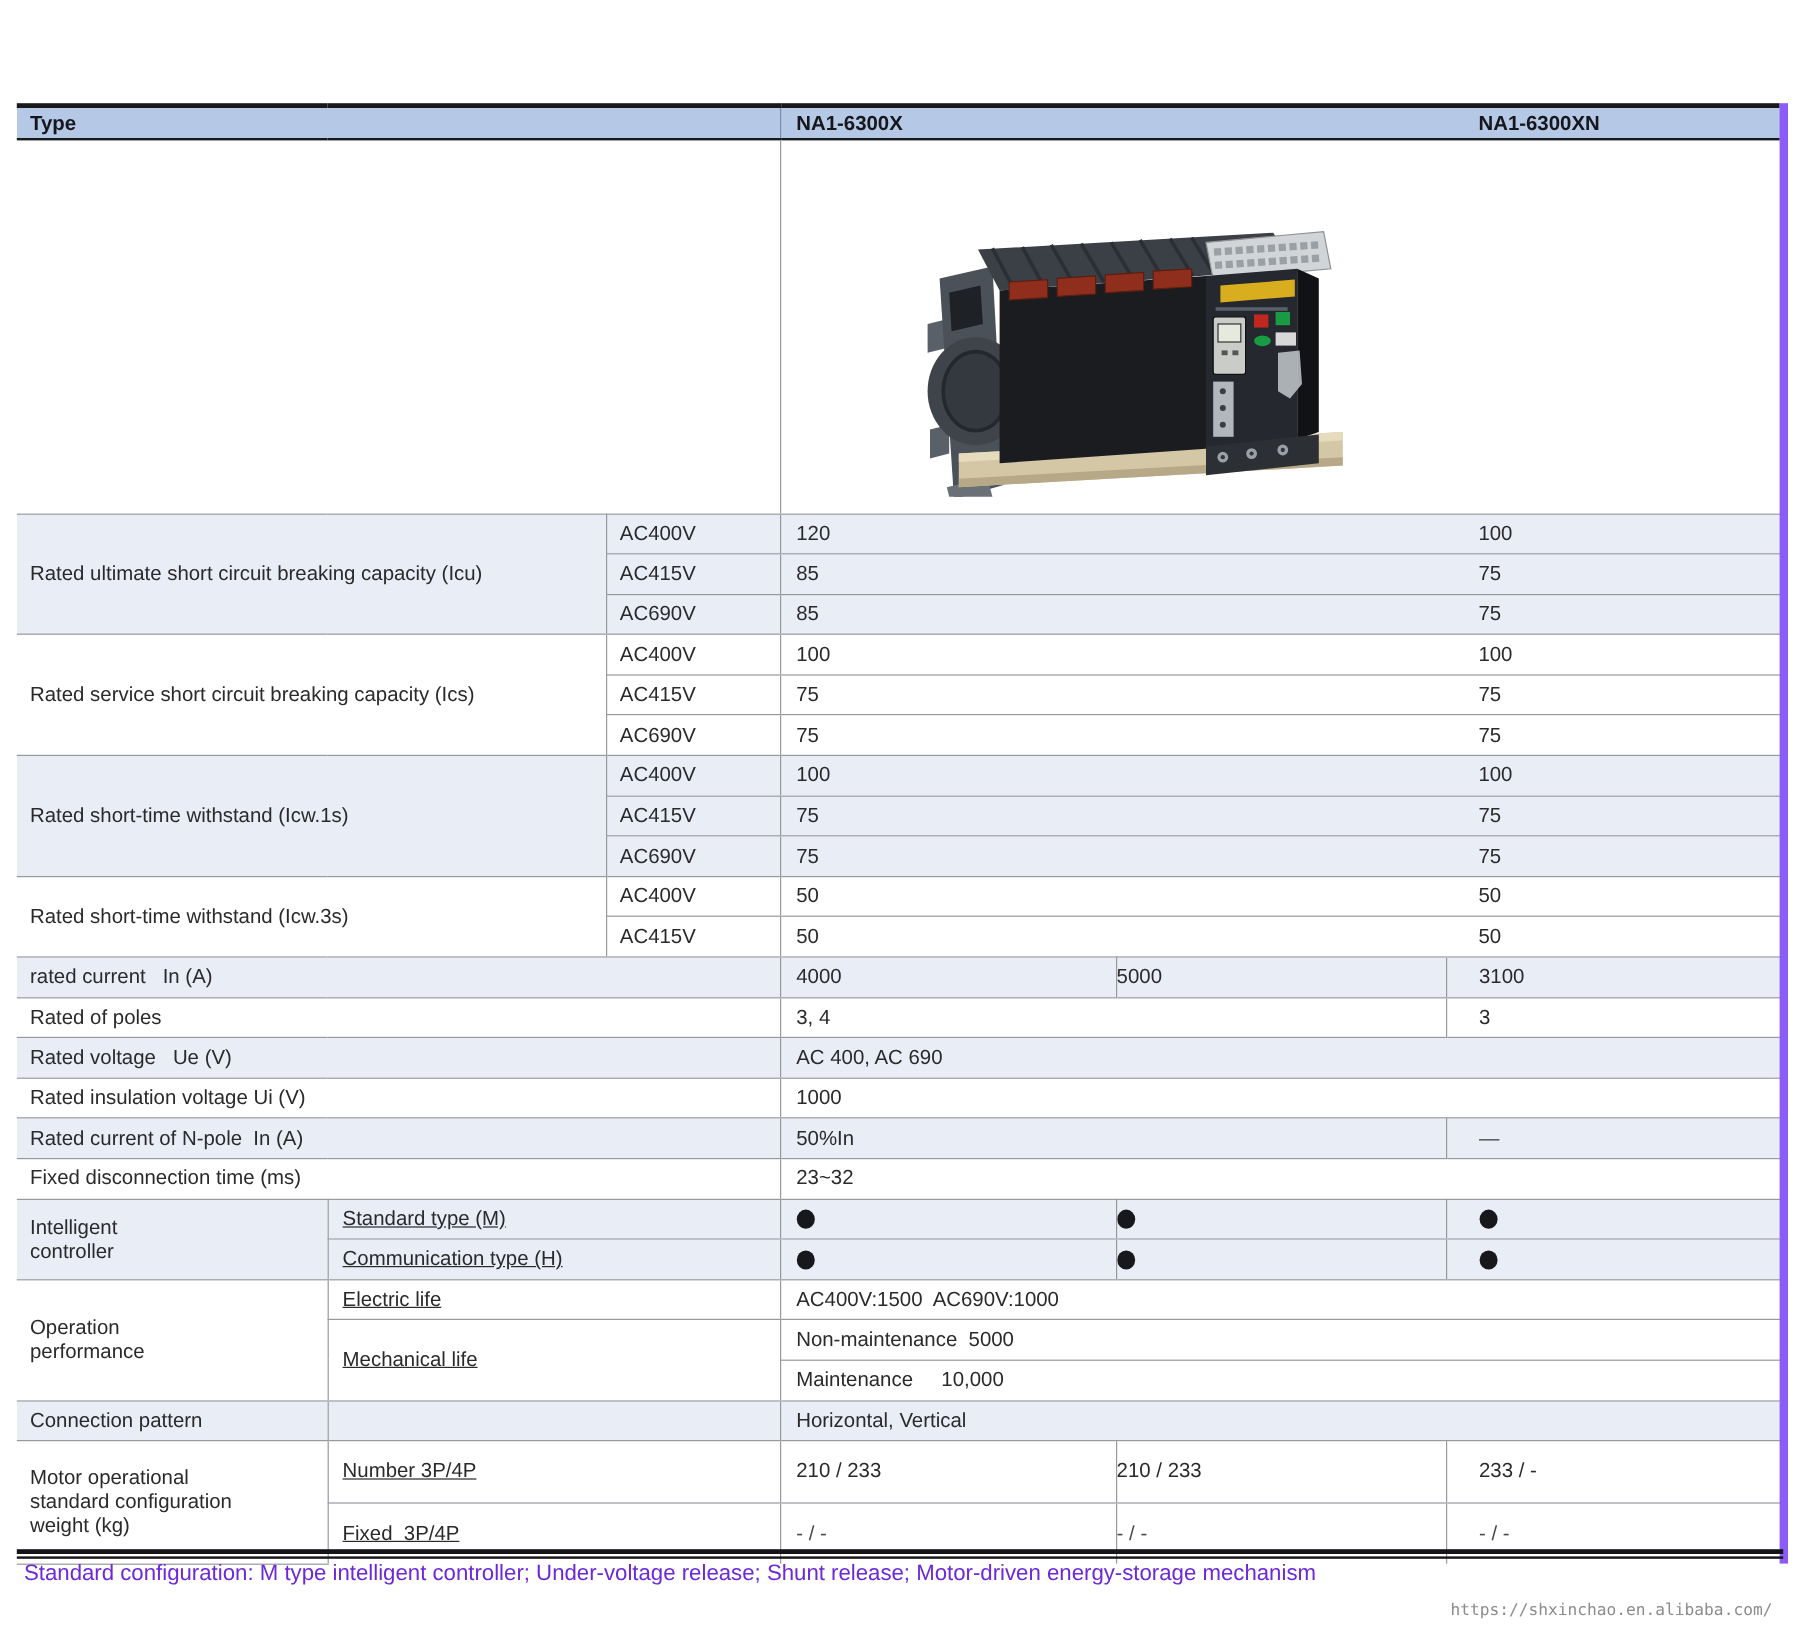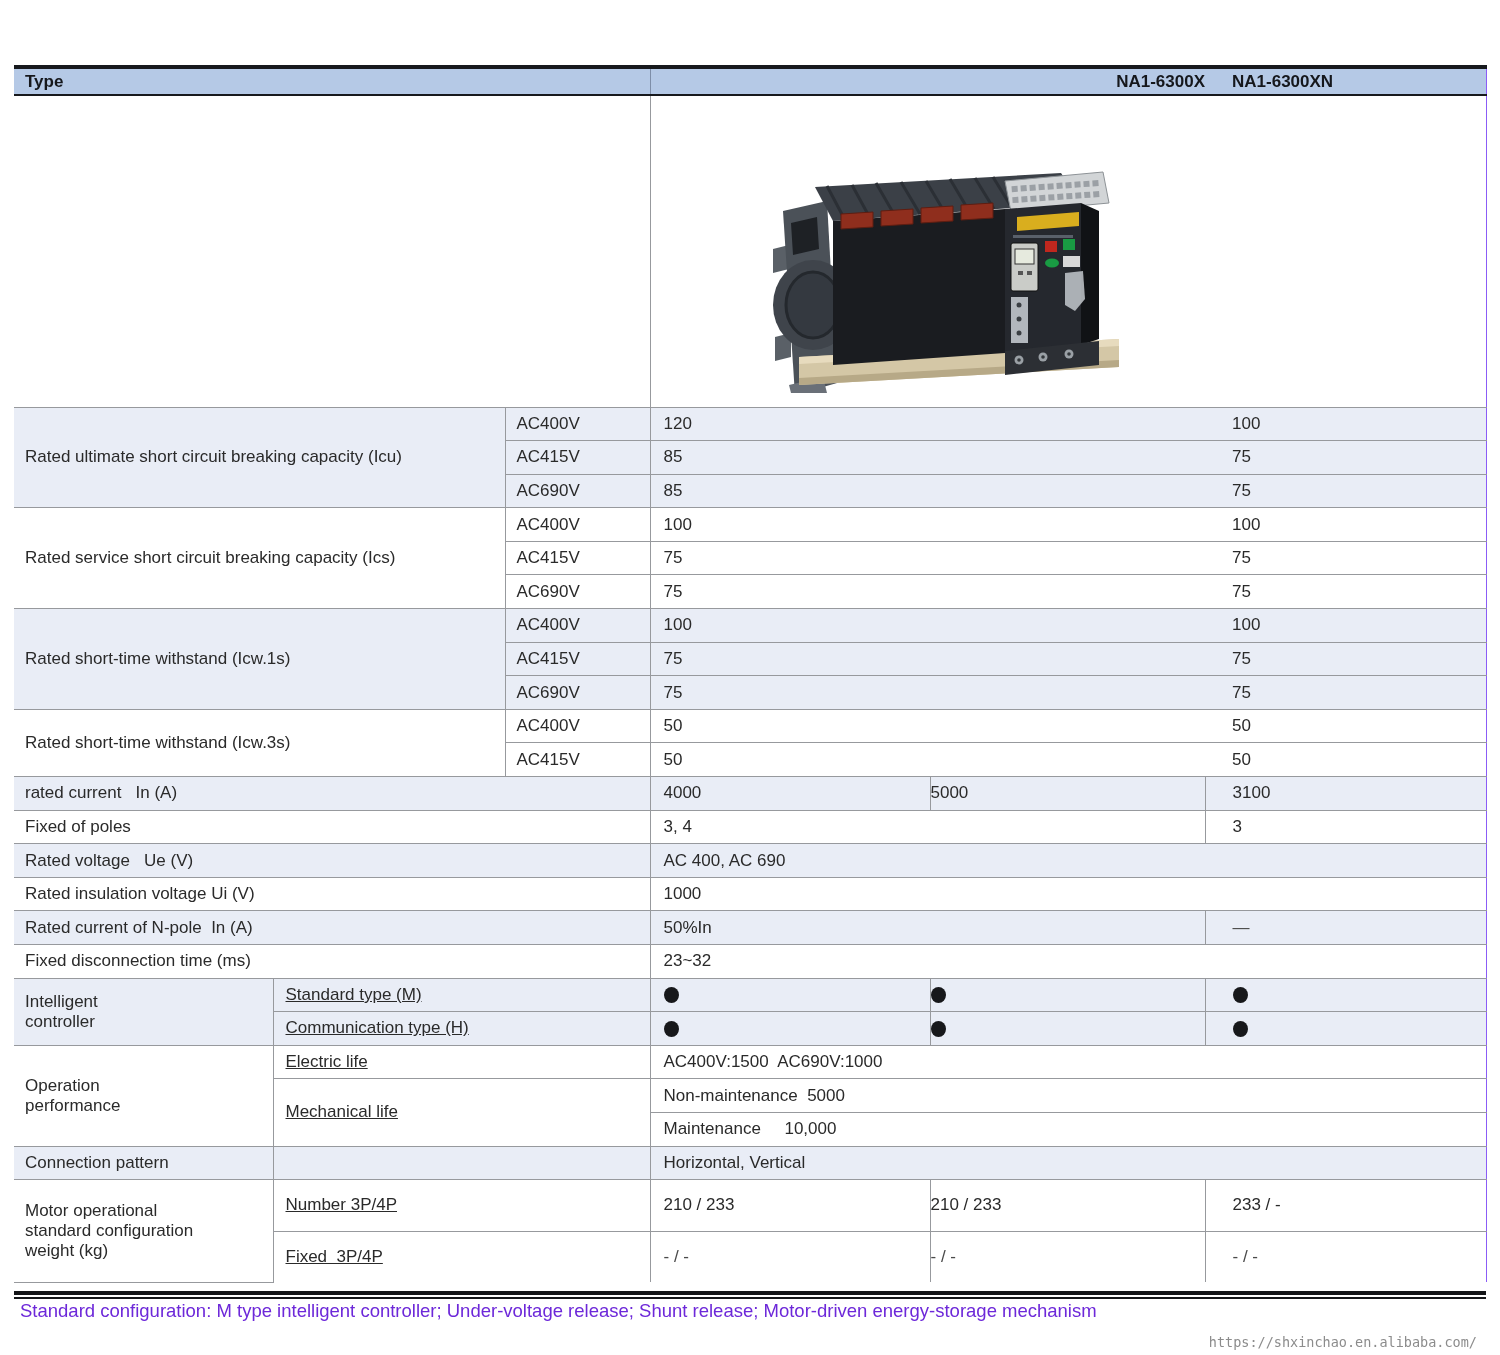--- a/index.html
+++ b/index.html
@@ -1,34 +1,34 @@
 <!DOCTYPE html>
 <html><head>
 <meta charset="utf-8">
 <style>
   html,body { margin:0; padding:0; background:#ffffff; }
   body { width:1500px; height:1355px; position:relative; overflow:hidden;
          font-family:"Liberation Sans", sans-serif; color:#2a2a2a; }
 
-  table.spec { position:absolute; left:14px; top:65px; width:1472px;
+  table.spec { position:absolute; left:14px; top:86px; width:1472px;
                border-collapse:collapse; table-layout:fixed; font-size:17px;
-               border-right:1px solid #8b5cf6; }
+               border-right:7px solid #8b5cf6; }
   th, td { padding:0; margin:0; vertical-align:middle; text-align:left;
            overflow:hidden; }
   td { border-bottom:1px solid #97999d; }
 
   tr.rh  { height:28px; }
   tr.rimg{ height:312px; }
   tr.r   { height:33.6px; }
   tr.rt  { height:51.4px; }
   tr.last td { border-bottom:none; }
 
   th { background:#b5c9e6; color:#15171c; font-weight:bold;
        border-top:4px solid #17191d; border-bottom:2px solid #17191d; }
-  th.mdl { border-left:1px solid #7e8ea8;text-align:right; }
+  th.mdl { border-left:1px solid #7e8ea8; }
 
   .sh  { background:#e9edf6; }
   .bl  { border-left:1px solid #97999d; }
   .pa  { padding-left:11px; }
   .pb  { padding-left:12px;text-decoration:underline; }
   .pc  { padding-left:11px;margin-top:32px; }
   .pd  { padding-left:13px; }
   .pe  { }
   .pf  { padding-left:27px; }
   .pre { white-space:pre; }
@@ -221,21 +221,21 @@
   </tr>
 
   <tr class="r sh">
     <td colspan="3" class="pa pre">rated current   In (A)</td>
     <td class="bl pd">4000</td>
     <td class="bl pe">5000</td>
     <td class="bl pf">3100</td>
   </tr>
 
   <tr class="r">
-    <td colspan="3" class="pa">Fixed of poles</td>
+    <td colspan="3" class="pa">Rated of poles</td>
     <td colspan="2" class="bl pd">3, 4</td>
     <td class="bl pf">3</td>
   </tr>
 
   <tr class="r sh">
     <td colspan="3" class="pa pre">Rated voltage   Ue (V)</td>
     <td colspan="3" class="bl pd">AC 400, AC 690</td>
   </tr>
 
   <tr class="r">

